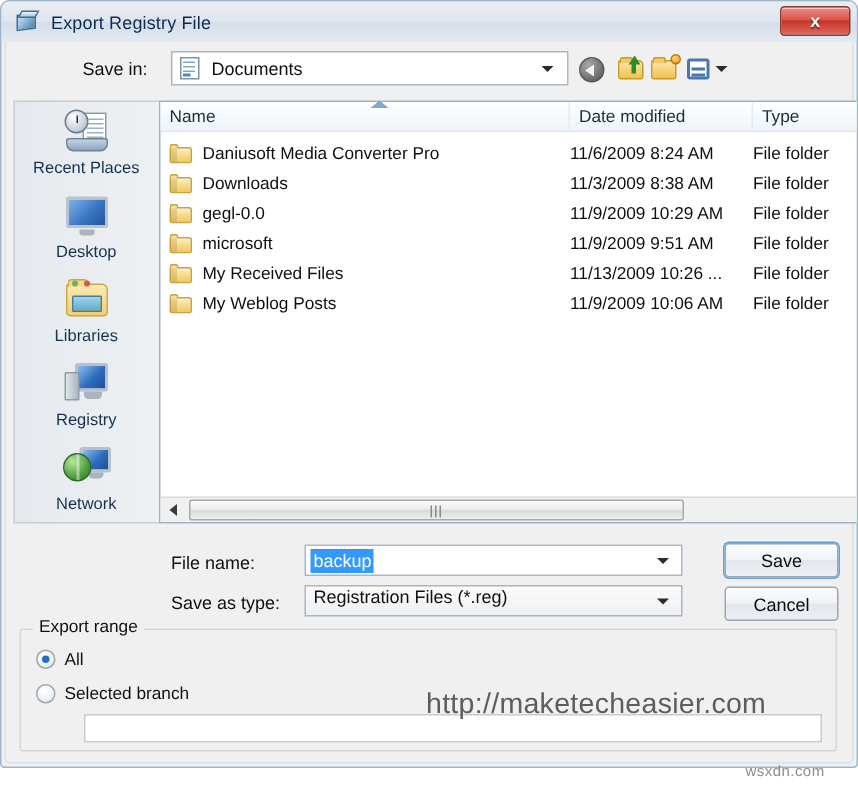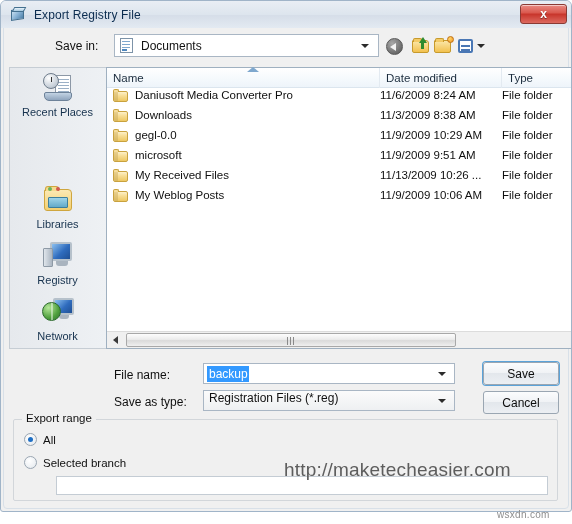--- a/index.html
+++ b/index.html
@@ -365,21 +365,21 @@
     overflow: hidden;
   }
   .file-row {
     position: relative;
     height: 20px;
     display: block;
     cursor: default;
   }
   .cell {
     position: absolute; top: 0; height: 20px;
-    display: flex; align-items: flex-start;
+    display: flex; align-items: flex-end;
     font-size: 11.5px; color: #0f0f0f;
     white-space: nowrap; overflow: hidden;
   }
   .cell-name { left: 0; width: 273px; padding-left: 6px; }
   .cell-date { left: 273px; width: 122px; }
   .cell-type { left: 395px; width: 60px; }
 
   .folder-icon {
     width: 16px; height: 13px;
     position: relative;
@@ -658,20 +658,27 @@
   <div id="places-bar">
     <div class="place-item" style="top:2px;">
       <div class="p-icon ico-recent">
         <div class="page"></div>
           <div class="clock"></div>
           <div class="base"></div>
       </div>
       <div class="p-label">Recent Places</div>
     </div>
 
+    <div class="place-item" style="top:58px;">
+      <div class="p-icon ico-desktop">
+        <div class="screen"></div>
+          <div class="stand"></div>
+      </div>
+      <div class="p-label">Desktop</div>
+    </div>
 
     <div class="place-item" style="top:114px;">
       <div class="p-icon ico-libraries">
         <div class="fback"></div>
           <div class="dot1"></div>
           <div class="dot2"></div>
           <div class="books"></div>
       </div>
       <div class="p-label">Libraries</div>
     </div>

